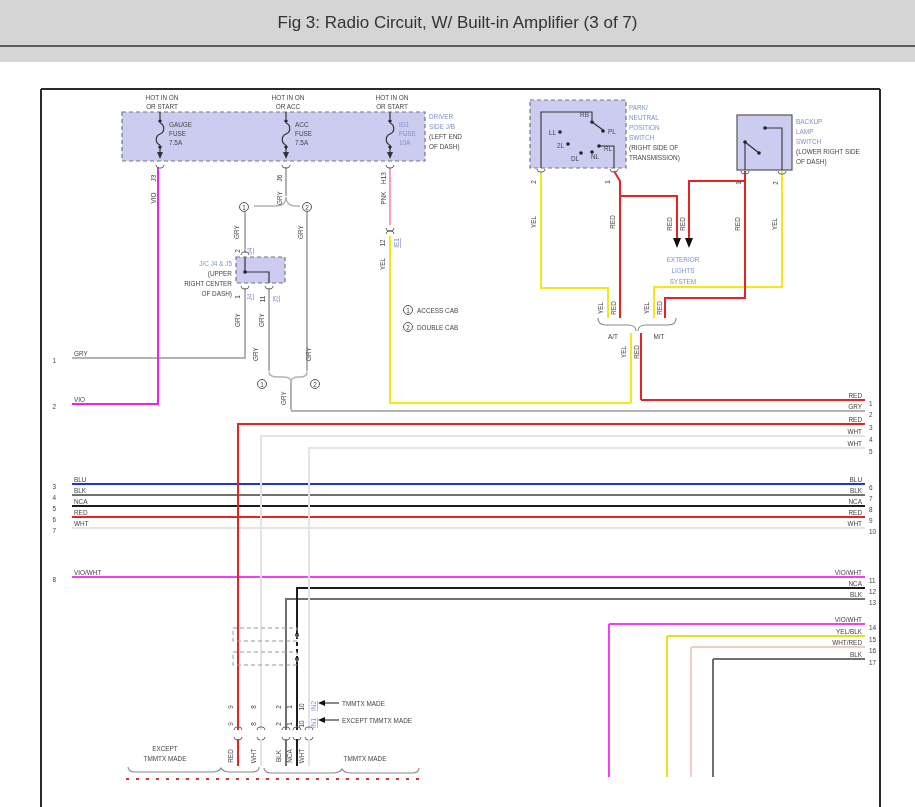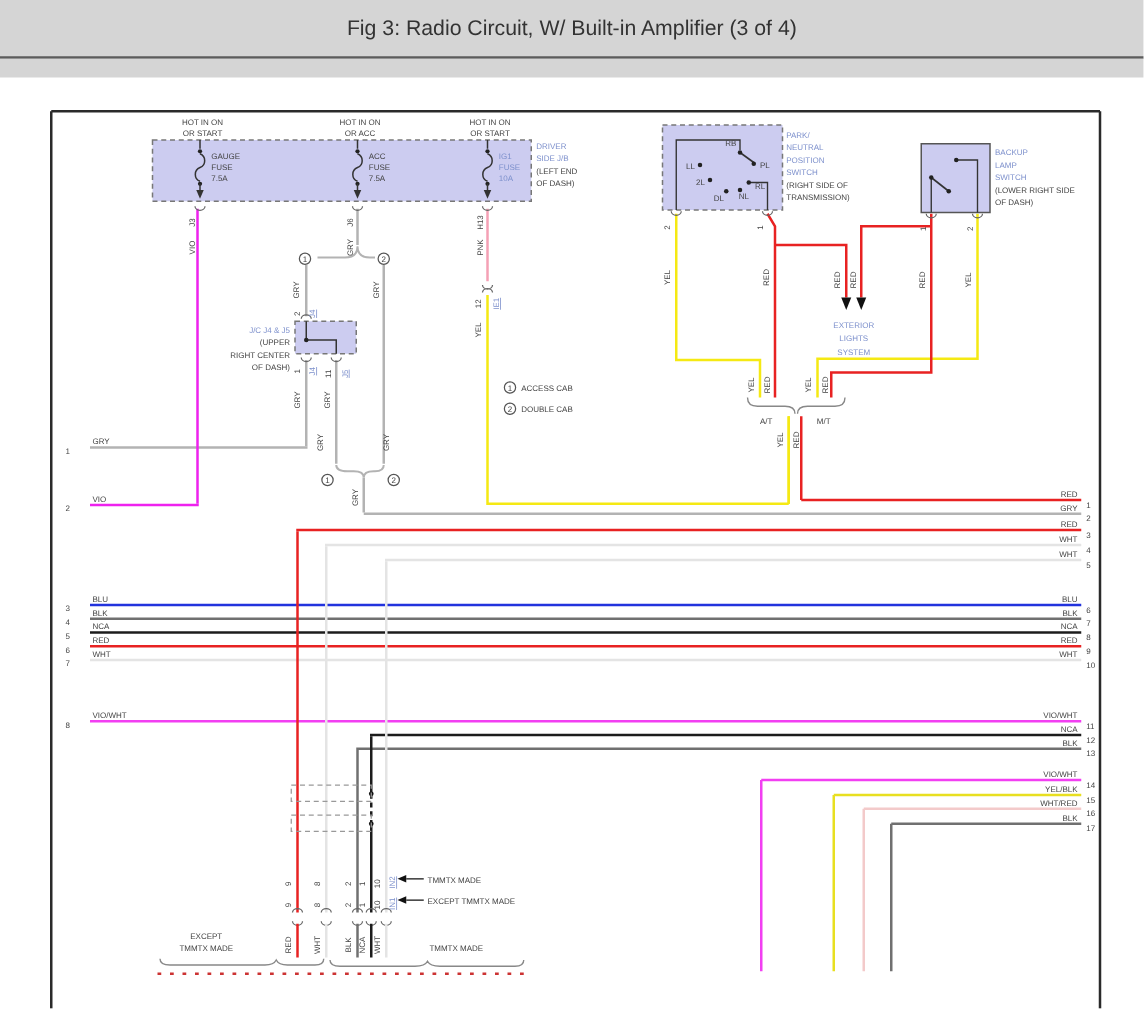--- a/index.html
+++ b/index.html
@@ -13,21 +13,21 @@
   text{font-family:"Liberation Sans",sans-serif;}
   .tsm{font-size:6.4px;fill:#444;}
   .tb{fill:#7d90cc;}
   .u{text-decoration:underline;}
 </style>
 </head>
 <body>
 
 <div class="stage">
   <div class="hdr">
-    <span class="title">Fig 3: Radio Circuit, W/ Built-in Amplifier (3 of 4)</span>
+    <span class="title">Fig 3: Radio Circuit, W/ Built-in Amplifier (3 of 7)</span>
   </div>
   <div class="hdr2"></div>
 
   <svg width="915" height="745" viewBox="0 62 915 745">
 
     <g stroke="#2a2a2a" stroke-width="2">
       <line x1="41" y1="89" x2="880" y2="89"></line>
       <line x1="41" y1="89" x2="41" y2="807"></line>
       <line x1="880" y1="89" x2="880" y2="807"></line>
     </g>

